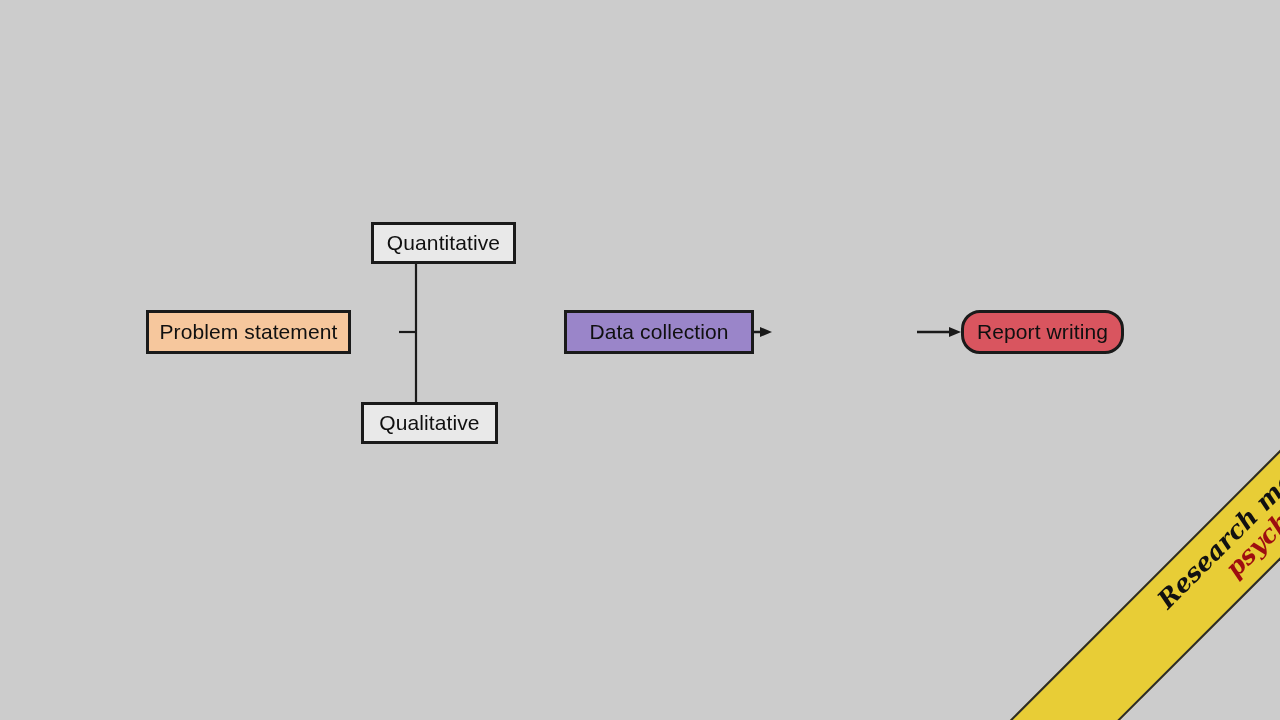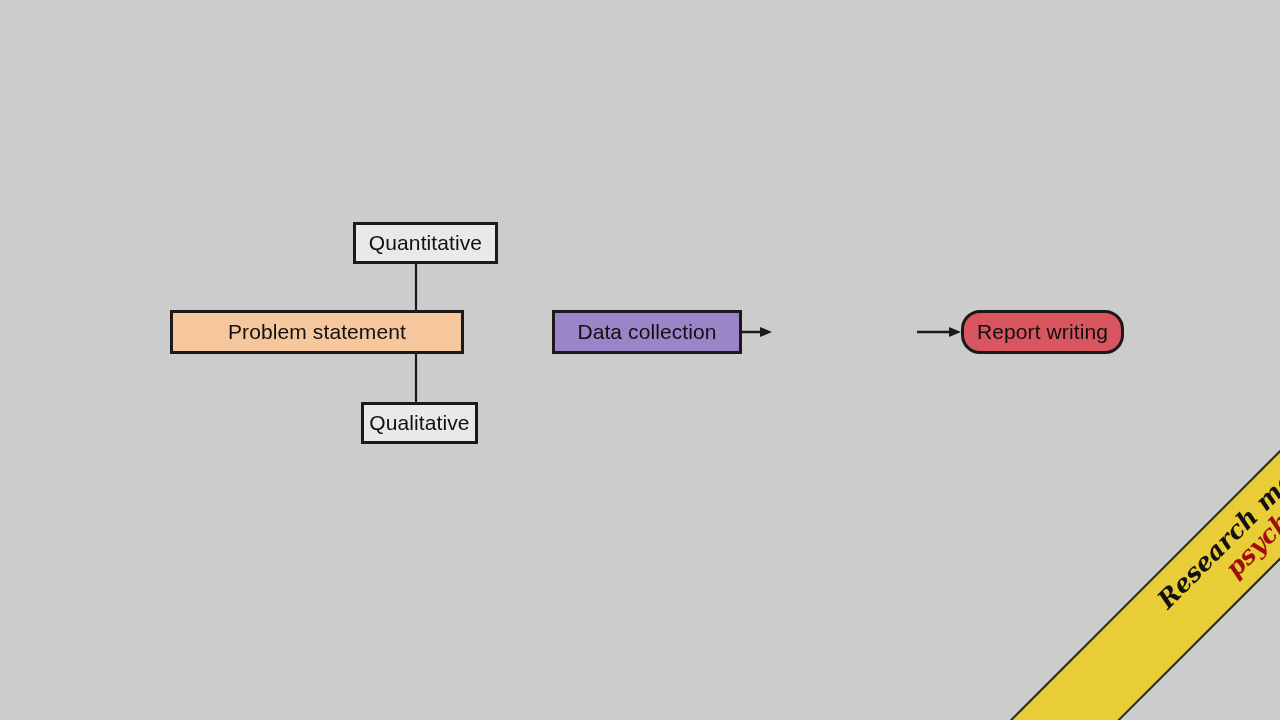--- a/index.html
+++ b/index.html
@@ -38,43 +38,42 @@
     user-select: none;
   }
 
   .node-label {
     display: block;
     padding-bottom: 1px;
   }
 
   
   .node--quantitative {
-    left: 353px;
+    left: 371px;
     top: 222px;
     width: 145px;
     height: 42px;
     background: #e9e9e9;
   }
   .node--qualitative {
     left: 361px;
     top: 402px;
-    width: 117px;
+    width: 137px;
     height: 42px;
     background: #e9e9e9;
   }
   .node--problem {
     left: 146px;
     top: 310px;
-    width: 294px;
+    width: 205px;
     height: 44px;
     background: #f6c79d;
-    margin-left: 24px;
   }
   .node--data-collection {
-    left: 552px;
+    left: 564px;
     top: 310px;
     width: 190px;
     height: 44px;
     background: #9a85c9;
     align-items: center;
   }
   .node--analysis {
     left: 772px;
     top: 310px;
     width: 145px;

